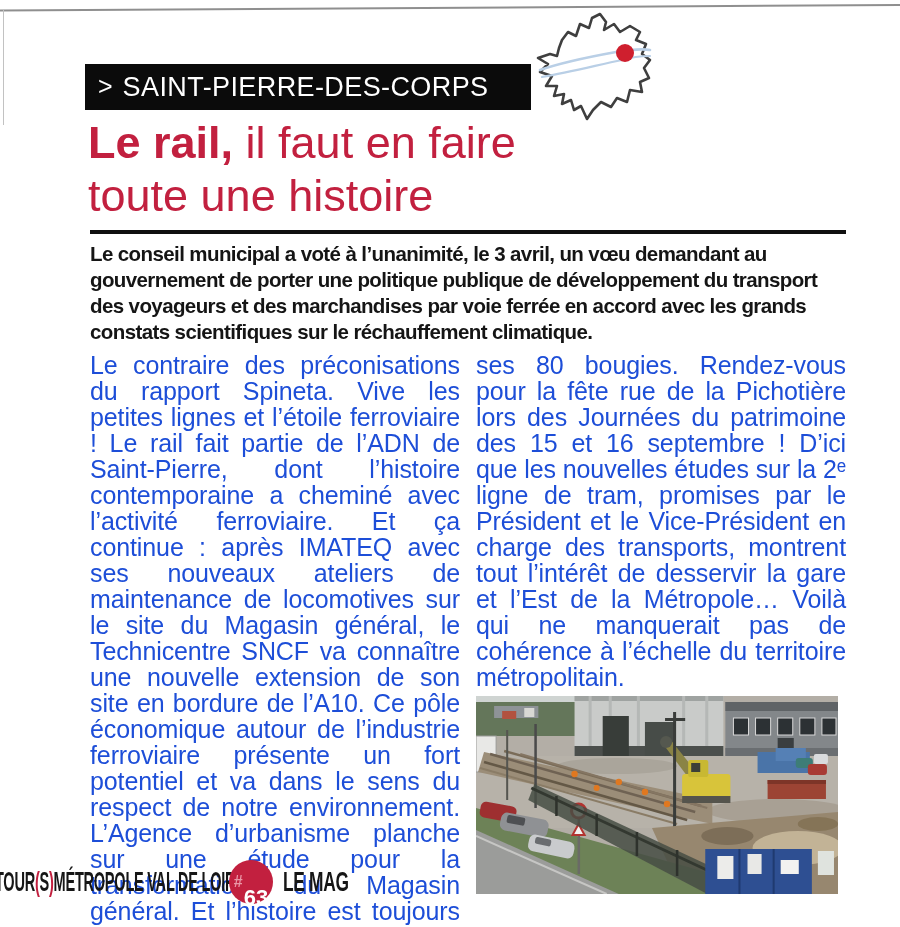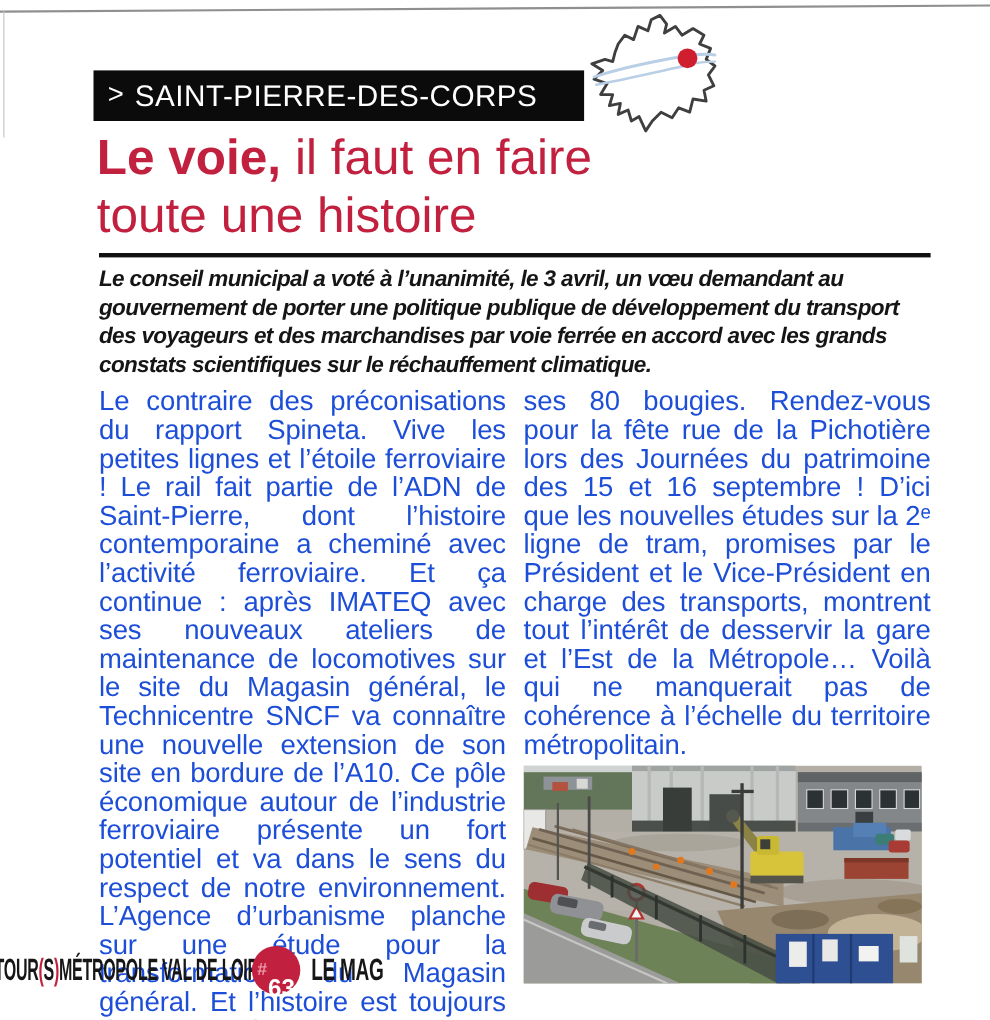--- a/index.html
+++ b/index.html
@@ -22,21 +22,21 @@
 
   .title { position:absolute; left:88px; top:116px; margin:0; color:#c2203f; font-weight:400; }
   .title .line { display:block; font-size:45px; line-height:53px; }
   .t-bold { font-weight:700; }
   .t-light { font-weight:400; }
 
   .intro {
     position:absolute; left:90px; top:230px; width:756px; margin:0;
     border-top:4px solid #101010; padding-top:7px;
     font-size:20.5px; line-height:26px; font-weight:700; color:#151515;
-    letter-spacing:-0.6px; text-align:left;font-style:italic;
+    letter-spacing:-0.6px; text-align:left;
   }
 
   .columns { position:absolute; left:90px; top:352px; width:756px; display:flex; gap:16px; }
   .bodycol { width:370px; }
   .bodycol p {
     margin:0; font-size:25px; line-height:26px; color:#1d4ed8;
     text-align:justify; letter-spacing:-0.1px; hyphens:auto;
   }
   .photo { display:block; width:362px; height:198px; margin-top:6px; }
 
@@ -73,21 +73,21 @@
   </div>
 
   <svg class="map" viewBox="0 0 132 112" aria-hidden="true">
     <path d="M36,30 L42,22 L50,26 L54,14 L63,18 L66,8 L74,4 L80,12 L78,20 L88,14 L94,22 L104,16 L114,22 L110,30 L120,34 L116,44 L124,50 L118,58 L123,68 L114,72 L116,82 L104,80 L101,92 L91,88 L85,97 L75,92 L67,100 L61,109 L55,96 L48,100 L45,90 L36,94 L38,84 L28,86 L31,76 L20,76 L26,66 L14,62 L22,54 L12,48 L24,44 L31,46 L33,38 Z" fill="#ffffff" stroke="#3f3f3f" stroke-width="2.6" stroke-linejoin="round"></path>
     <path d="M14,60 C40,51 68,46 90,42 C102,40 114,38 124,40" fill="none" stroke="#b9cfe6" stroke-width="2.6" stroke-linecap="round"></path>
     <path d="M16,67 C44,62 72,55 96,50 C106,47 116,46 124,46" fill="none" stroke="#b9cfe6" stroke-width="2.2" stroke-linecap="round"></path>
     <circle cx="99" cy="43" r="9" fill="#cf1f2e"></circle>
   </svg>
 
   <h1 class="title">
-    <span class="line"><span class="t-bold">Le voie,</span><span class="t-light"> il faut en faire</span></span>
+    <span class="line"><span class="t-bold">Le rail,</span><span class="t-light"> il faut en faire</span></span>
     <span class="line t-light">toute une histoire</span>
   </h1>
 
   <p class="intro">Le conseil municipal a voté à l’unanimité, le 3 avril, un vœu demandant au gouvernement de porter une politique publique de développement du trans­port des voyageurs et des marchandises par voie ferrée en accord avec les grands constats scientifiques sur le réchauffement climatique.</p>
 
   <div class="columns">
     <div class="bodycol">
       <p>Le contraire des préconisations du rapport Spineta. Vive les petites lignes et l’étoile ferroviaire ! Le rail fait partie de l’ADN de Saint-Pierre, dont l’histoire contemporaine a cheminé avec l’activité ferroviaire. Et ça continue : après IMATEQ avec ses nouveaux ateliers de maintenance de locomotives sur le site du Magasin général, le Technicentre SNCF va connaître une nouvelle extension de son site en bordure de l’A10. Ce pôle économique autour de l’industrie ferroviaire présente un fort potentiel et va dans le sens du respect de notre environnement. L’Agence d’urbanisme planche sur une étude pour la transformation du Magasin général. Et l’histoire est toujours là : la Loco à vapeur Pacific 231 E 41 en cours de restauration souffle cette année</p>
     </div>
     <div class="bodycol">

